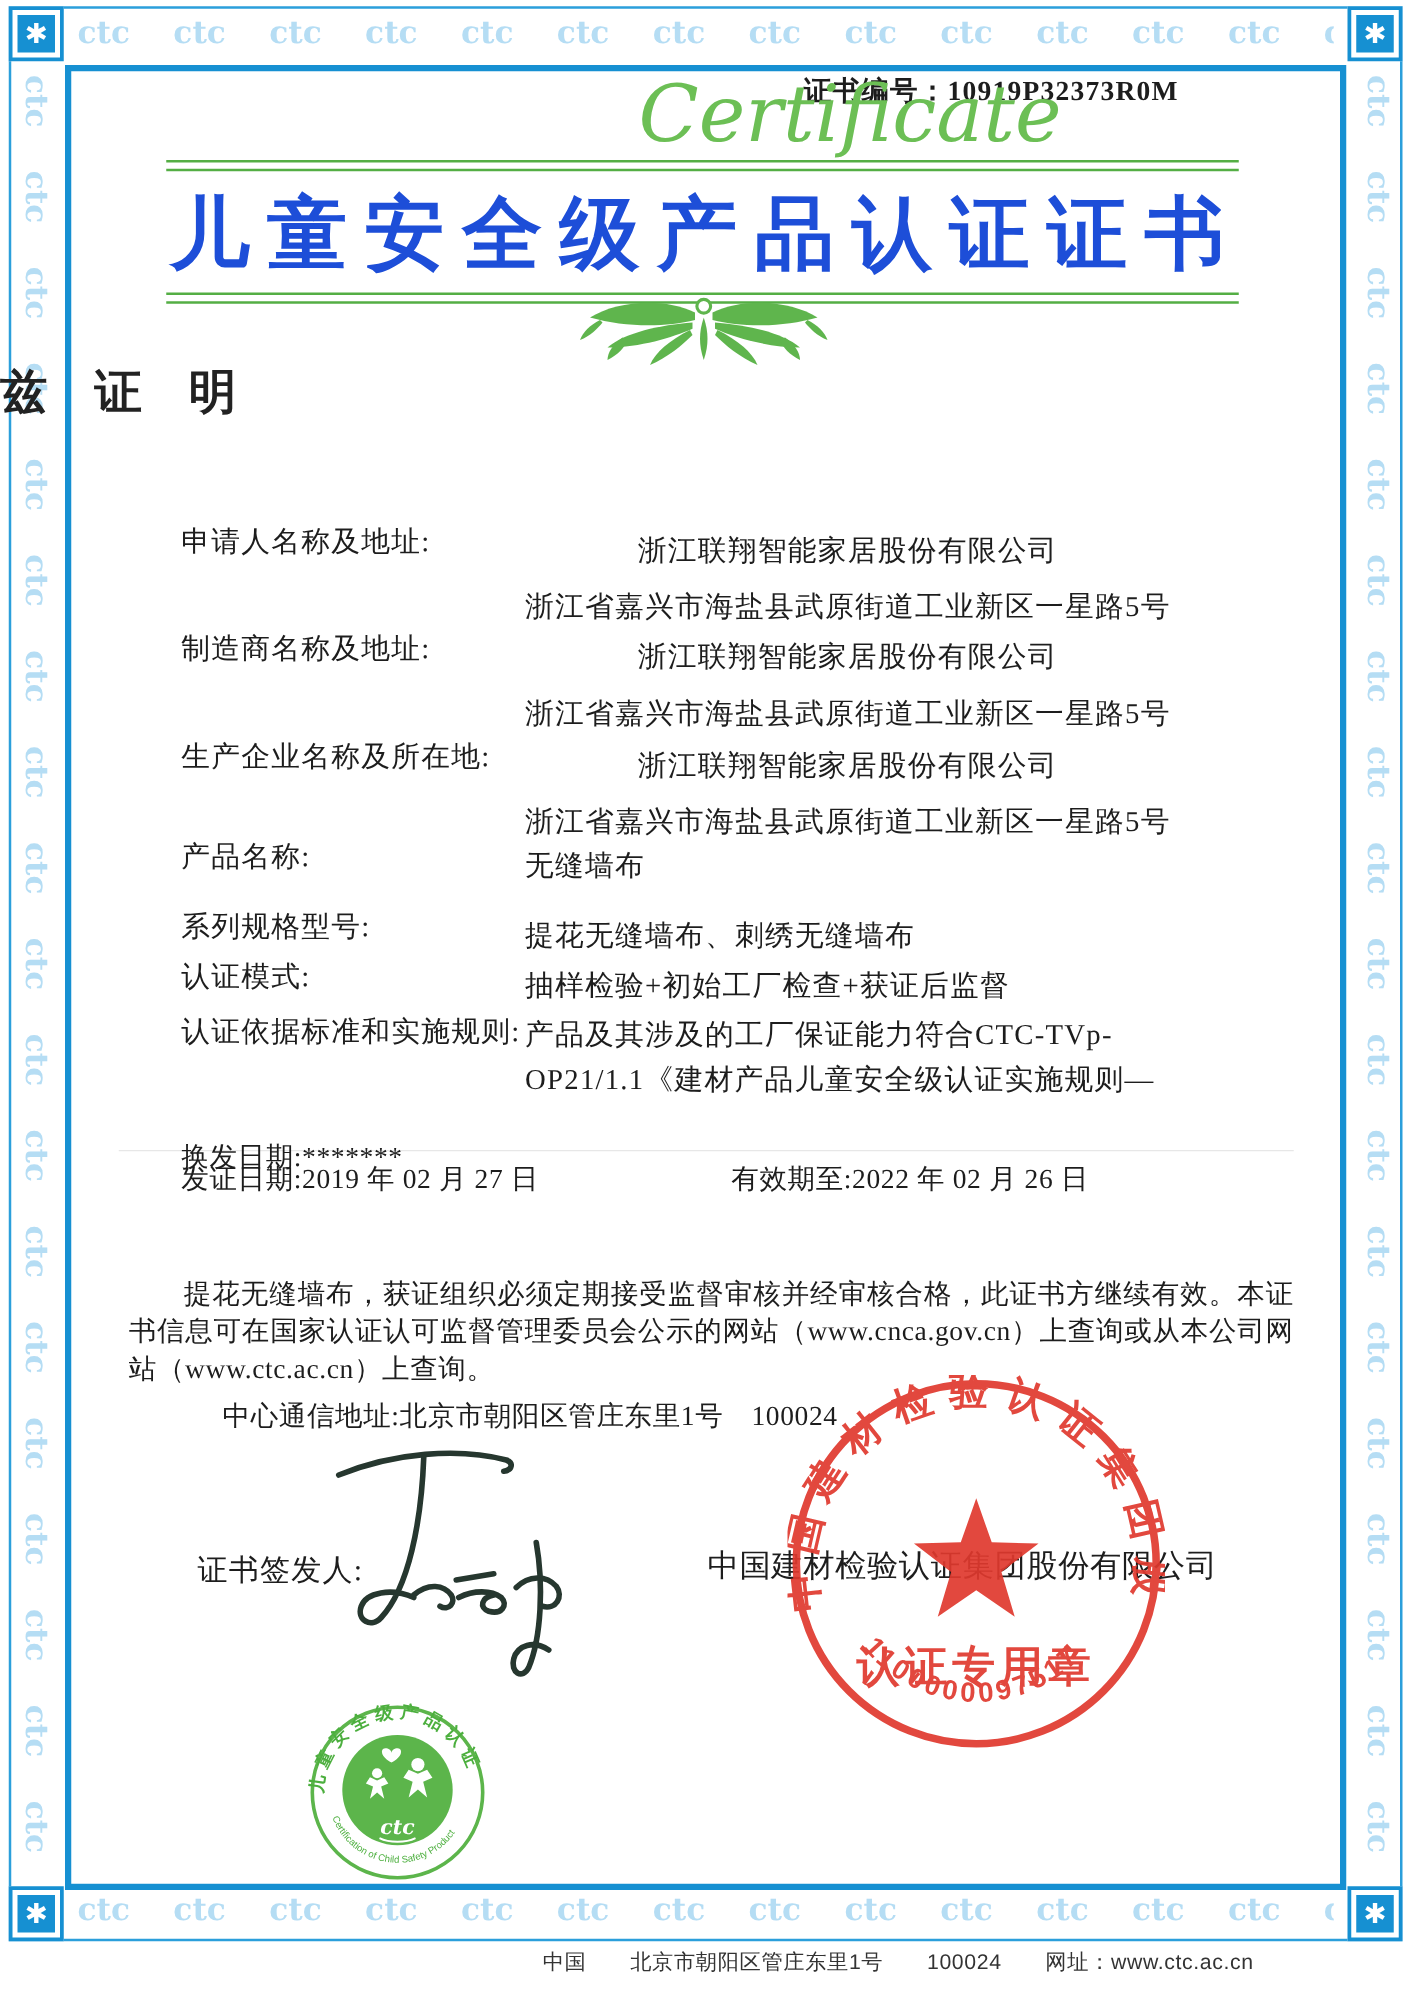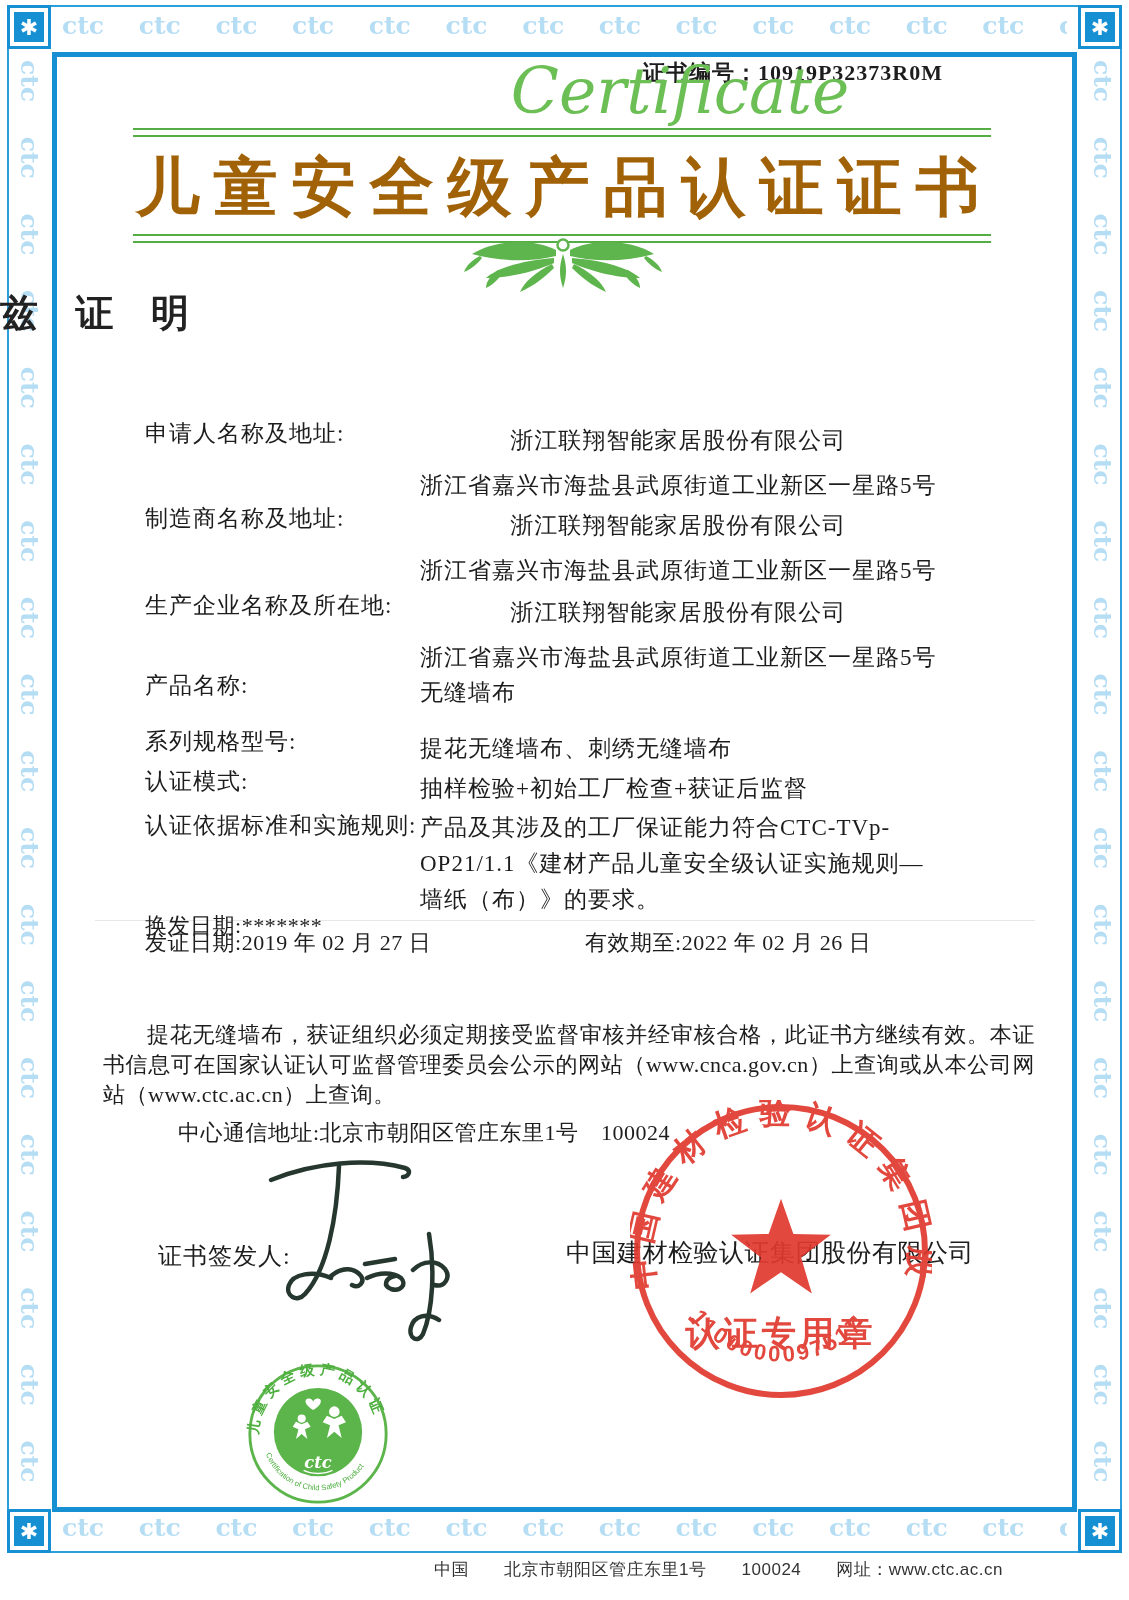--- a/index.html
+++ b/index.html
@@ -24,21 +24,21 @@
   
   .cert-no{position:absolute;top:58px;right:186px;font-size:22px;letter-spacing:1px;font-weight:600;}
   .title-script{position:absolute;top:44px;left:130px;width:860px;text-align:center;padding-left:120px;
         font-family:"DejaVu Serif",serif;font-style:italic;font-size:63px;line-height:96px;
         color:#6cbf55;z-index:3;}
   .grule{position:absolute;left:133px;width:858px;height:5px;
         border-top:2px solid #54ae44;border-bottom:2px solid #54ae44;z-index:2;}
   .grule1{top:128px;} .grule2{top:234px;}
   .title-zh{position:absolute;top:144px;left:0;right:0;text-align:center;z-index:1;
         font-family:"DejaVu Sans","Liberation Sans",sans-serif;font-weight:bold;font-size:64px;
-        letter-spacing:14px;color:#a16207;}
+        letter-spacing:14px;color:#1d4ed8;}
   .ornament{position:absolute;left:428px;top:236px;width:270px;height:62px;z-index:4;}
   .statement{position:absolute;top:288px;left:0;right:0;font-size:38px;
         letter-spacing:14px;font-weight:600;color:#222;}
 
   
   .field{position:absolute;left:145px;font-size:23px;}
   .f-label{position:absolute;left:0;top:0;white-space:nowrap;letter-spacing:1px;}
   .f-value{position:absolute;left:275px;top:0;white-space:nowrap;letter-spacing:1px;}
   .lh45 .f-line{line-height:45px;text-align:center;} .lh36 .f-line{line-height:36px;}
 
@@ -153,21 +153,20 @@
     <span class="f-label">认证模式:</span>
     <div class="f-value">
       <div class="f-line">抽样检验+初始工厂检查+获证后监督</div>
     </div>
   </div>
   <div class="field lh36" style="top:810px">
     <span class="f-label">认证依据标准和实施规则:</span>
     <div class="f-value">
       <div class="f-line">产品及其涉及的工厂保证能力符合CTC-TVp-</div>
       <div class="f-line">OP21/1.1《建材产品儿童安全级认证实施规则—</div>
-      <div class="f-line">墙纸（布）》的要求。</div>
     </div>
   </div>
 
   <div class="sep-line"></div>
   <div class="dt dt-issue">
     <span>发证日期:</span><span>2019 年 02 月 27 日</span>
   </div>
   <div class="dt dt-valid">
     <span>有效期至:</span><span>2022 年 02 月 26 日</span>
   </div>

